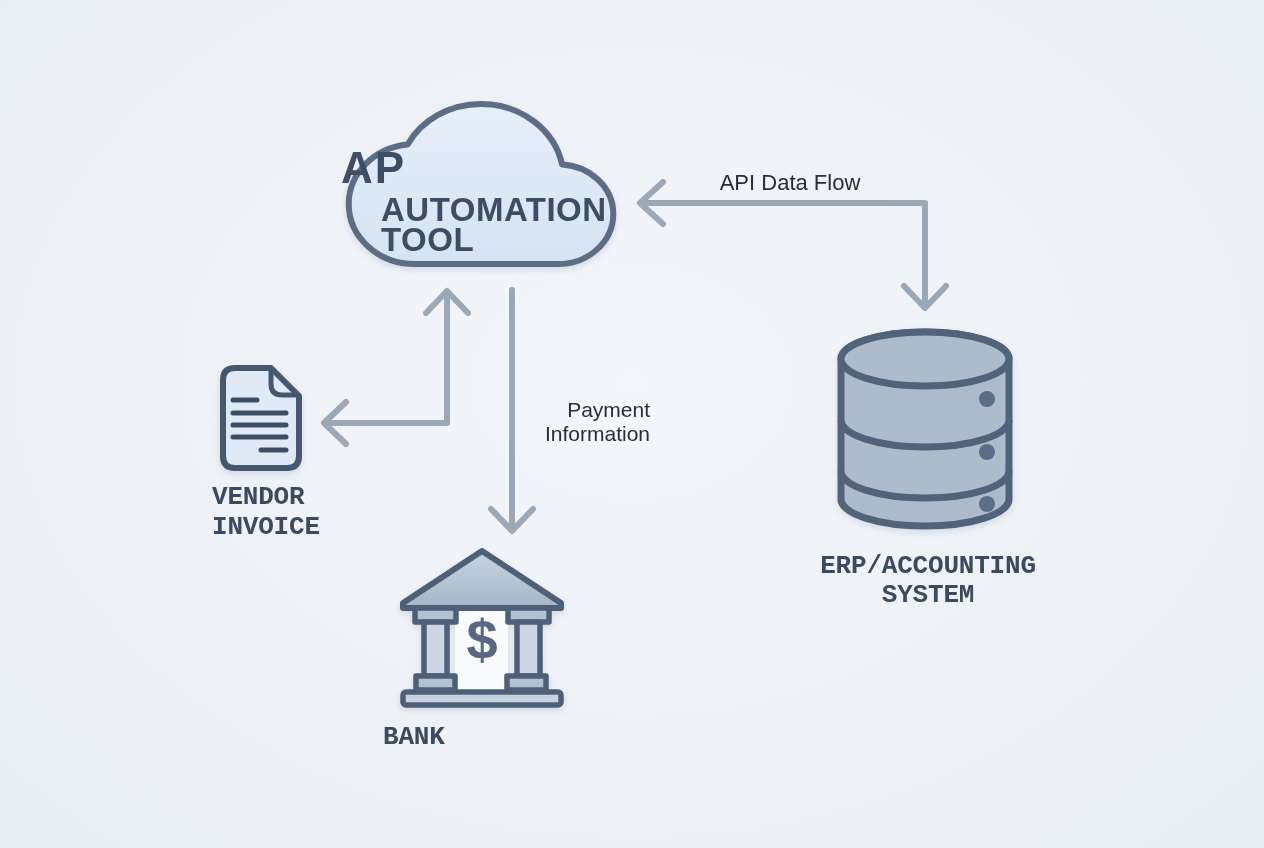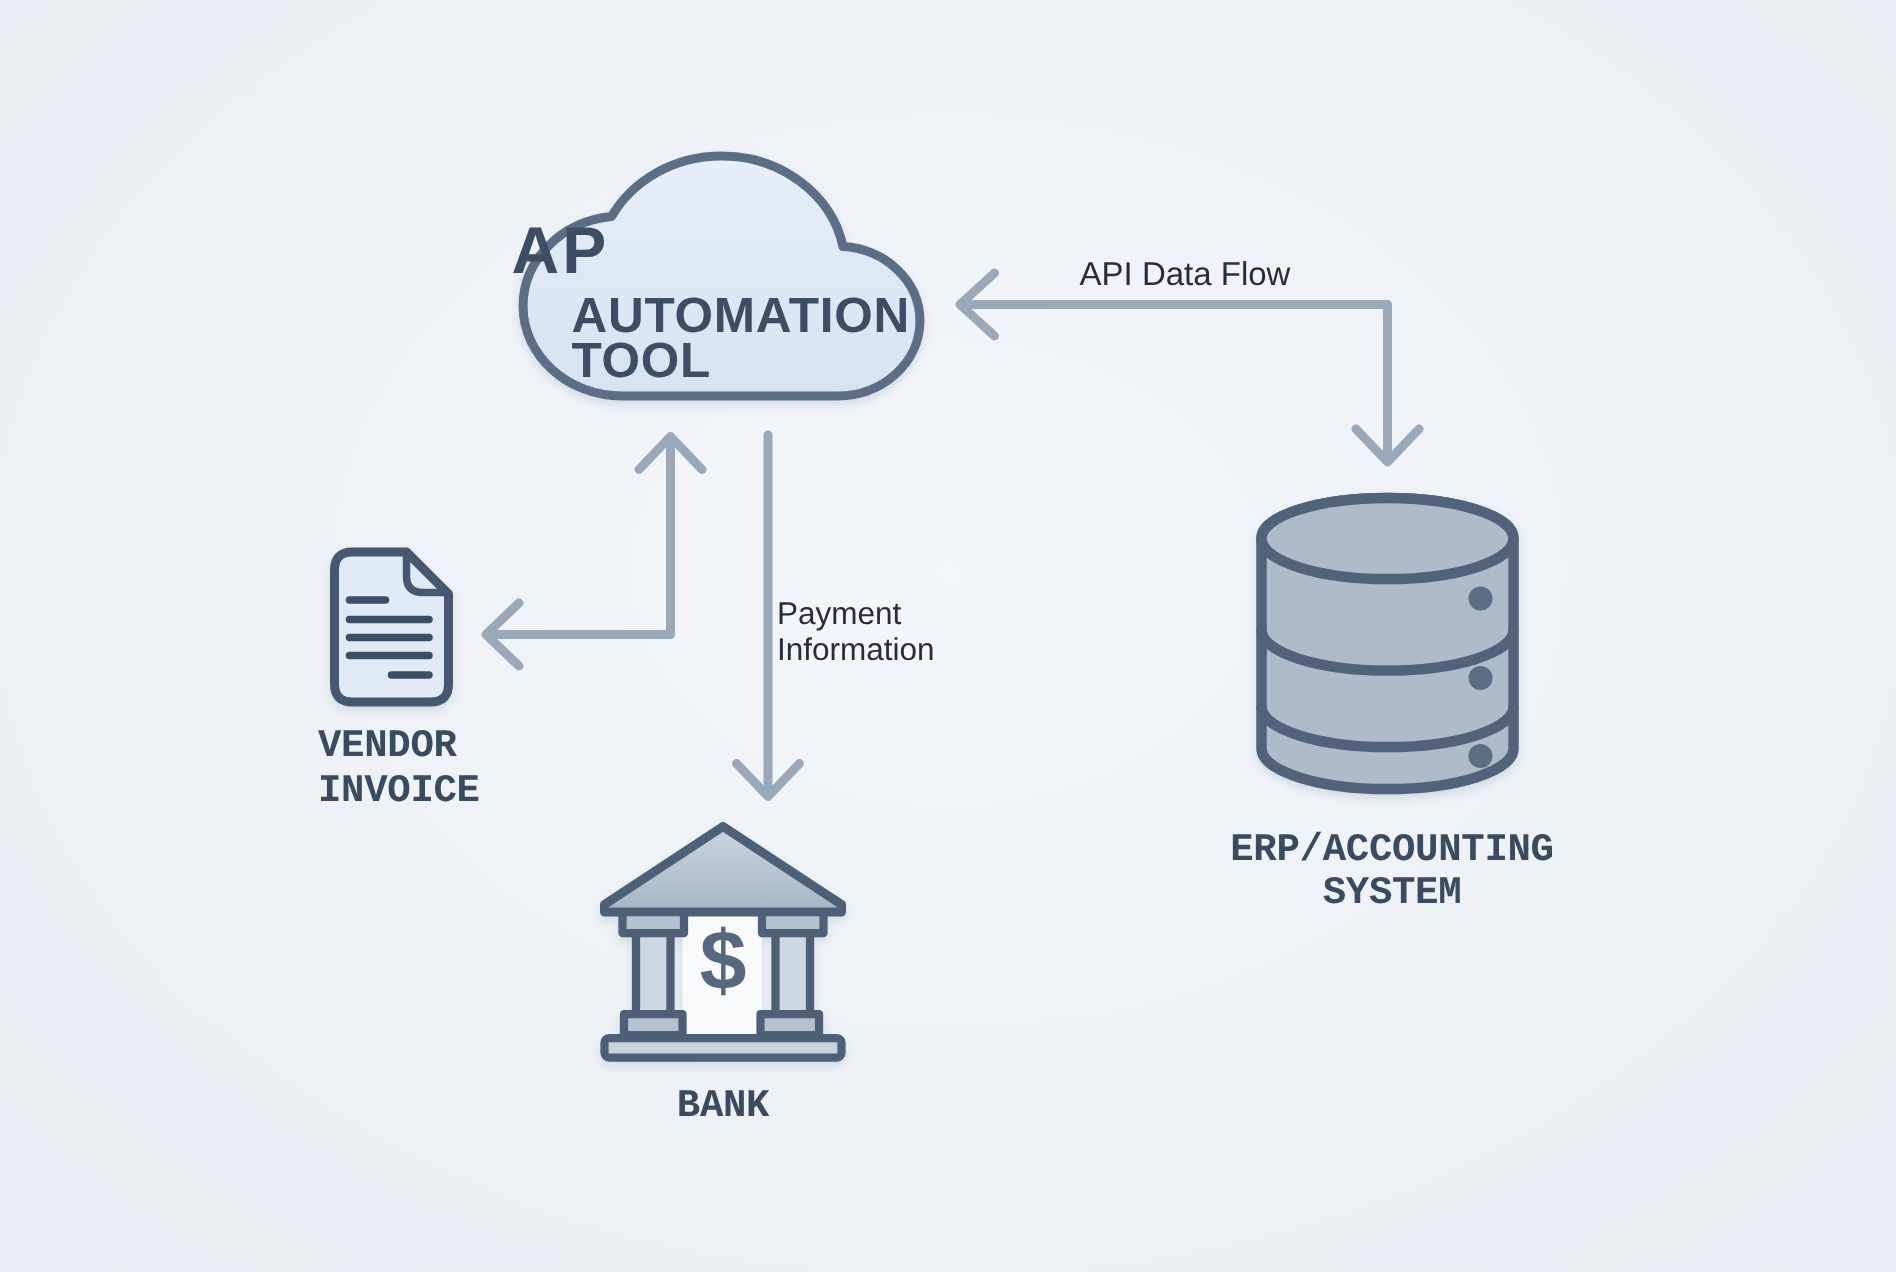--- a/index.html
+++ b/index.html
@@ -8,27 +8,27 @@
     background:radial-gradient(ellipse at 50% 45%, #f3f6fa 0%, #edf1f6 60%, #e9eef4 100%);
     font-family:"Liberation Sans","DejaVu Sans",sans-serif;
   }
   .abs{position:absolute;}
   svg.node-icon{filter:drop-shadow(0 3px 3px rgba(90,110,140,0.18));}
   .connectors{left:0;top:0;}
   .node-label{
     color:#3a4a5f;font-weight:bold;font-size:26px;line-height:30px;letter-spacing:-0.2px;font-family:Liberation Mono, monospace;
   }
   .annotation{
-    color:#262e3b;font-weight:400;
+    color:#262e3b;font-weight:400;text-align:right;
   }
   .cloud-text{left:341px;top:144px;width:280px;color:#3d4d63;}
   .cloud-acronym{font-size:44px;font-weight:800;letter-spacing:2px;line-height:48px;}
   .cloud-name{font-size:33px;font-weight:700;line-height:30px;letter-spacing:0.5px;margin:3px auto 0;width:200px;}
   .vendor-label{left:212px;top:482px;width:160px;text-align:left;}
-  .bank-label{left:398px;top:722px;width:168px;text-align:center;}
+  .bank-label{left:383px;top:722px;width:168px;}
   .erp-label{left:798px;top:552px;width:260px;text-align:center;line-height:29px;}
   .api-flow-label{left:640px;top:170px;width:300px;text-align:center;font-size:22px;}
   .payment-label{left:518px;top:398px;width:132px;font-size:21px;line-height:24px;}
 </style>
 </head>
 <body>
 
 <div class="canvas">
 
   <svg class="abs connectors" width="1264" height="848" viewBox="0 0 1264 848">

